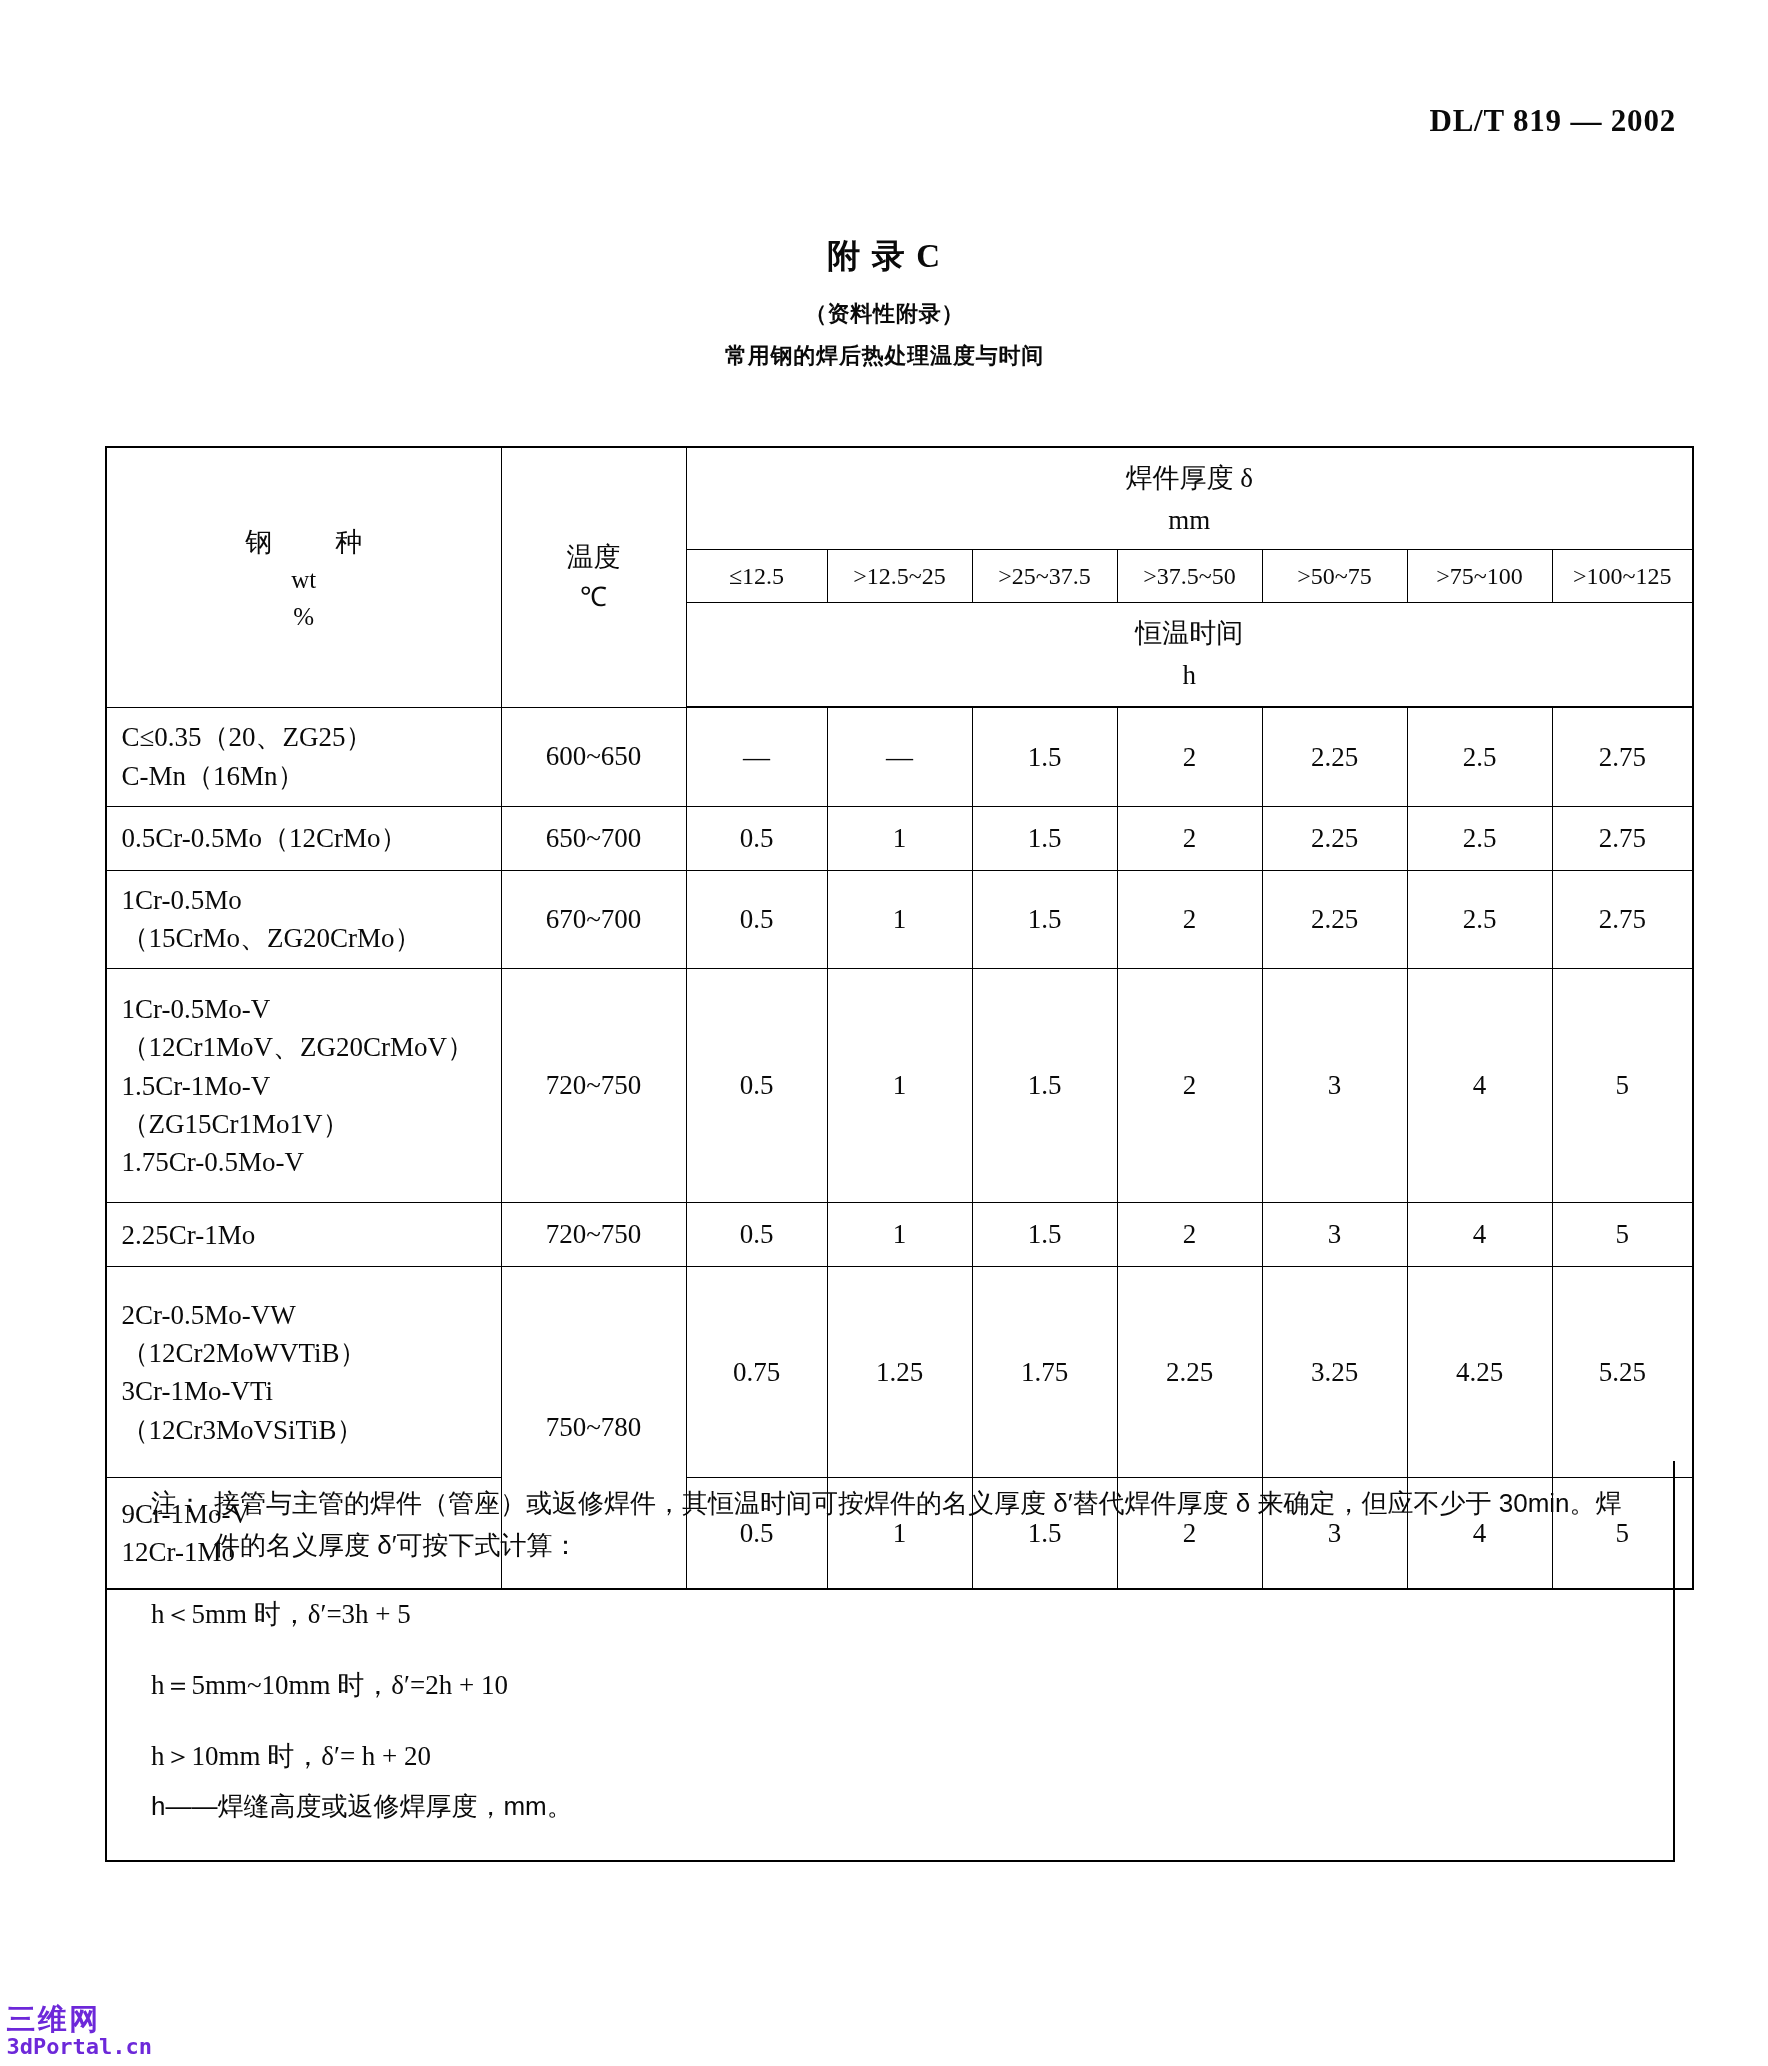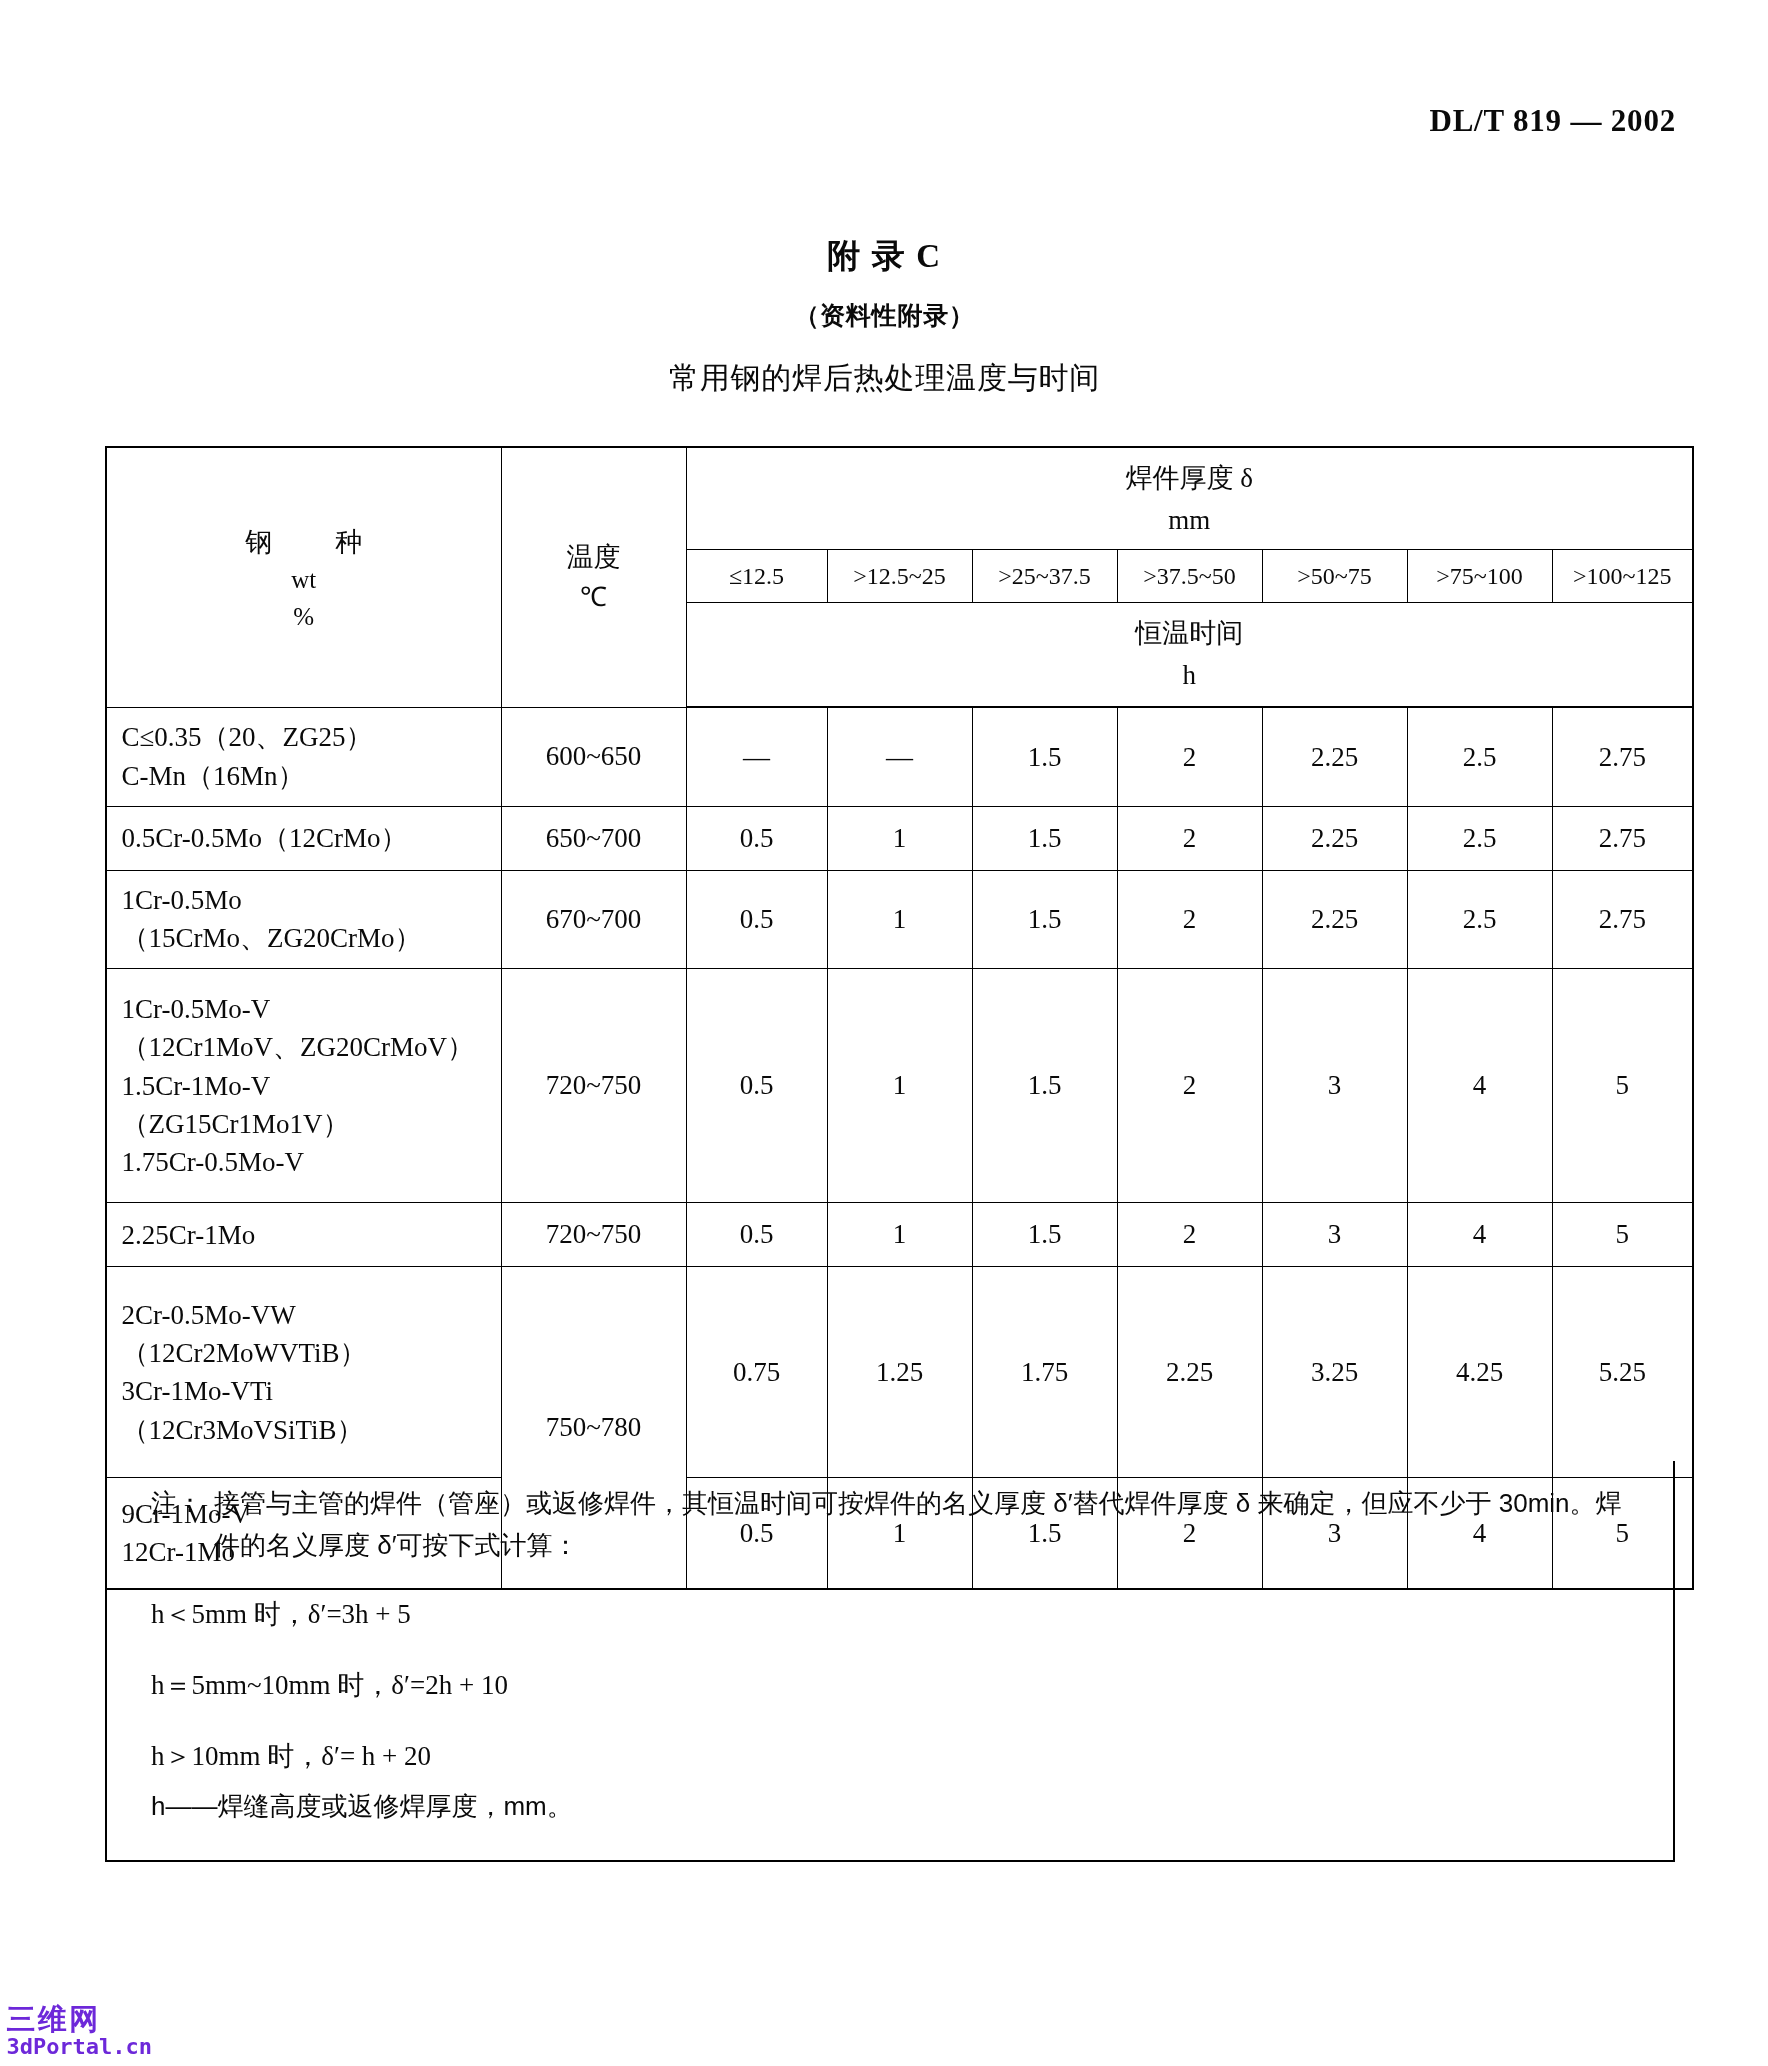--- a/index.html
+++ b/index.html
@@ -39,28 +39,28 @@
   #annex-title {
     font-family: "Liberation Serif", serif;
     font-weight: bold;
     font-size: 33px;
     letter-spacing: 1.6px;
     margin-bottom: 20px;
   }
   #annex-kind {
     font-family: "Liberation Sans", sans-serif;
     font-weight: bold;
-    font-size: 25px;
+    font-size: 22px;
     letter-spacing: 0.8px;
-    margin-bottom: 26px;
+    margin-bottom: 12px;
   }
   #annex-subject {
     font-family: "Liberation Sans", sans-serif;
-    font-weight: normal;
-    font-size: 30px;
+    font-weight: bold;
+    font-size: 22px;
     letter-spacing: 0.8px;
   }
 
   
   #pwht-table {
     position: absolute;
     left: 105px;
     top: 446px;
     width: 1570px;
     border-collapse: collapse;

